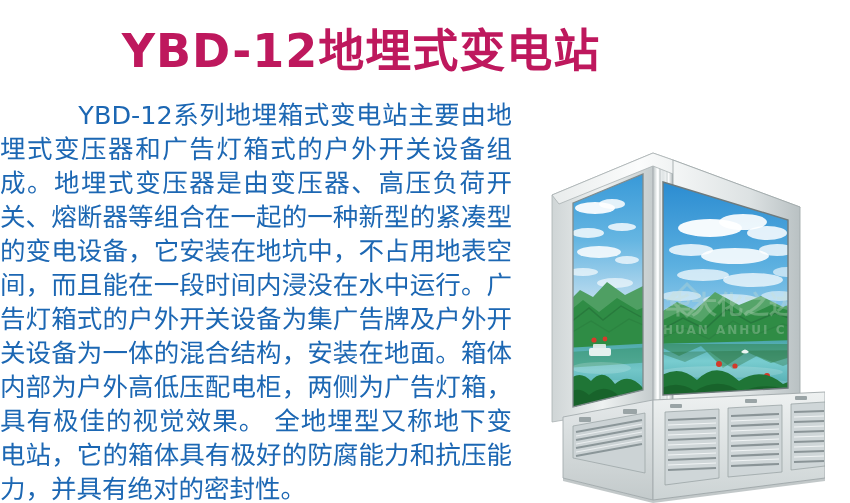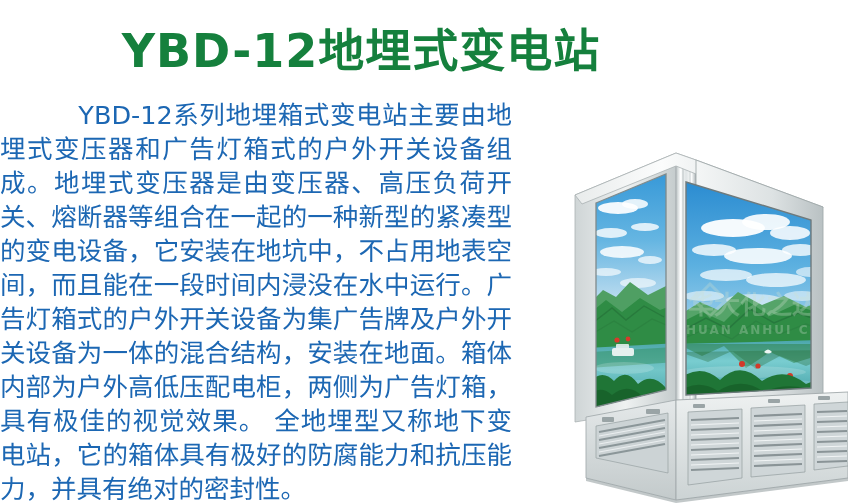--- a/index.html
+++ b/index.html
@@ -22,21 +22,21 @@
   
   .title {
     position: absolute;
     left: 0;
     top: 24px;
     width: 722px;
     text-align: center;
     font-size: 46px;
     font-weight: bold;
     letter-spacing: 1px;
-    color: #15803d;
+    color: #be185d;
     line-height: 54px;
     white-space: nowrap;
     font-family: "DejaVu Sans", "Liberation Sans", sans-serif;
   }
 
   
   .copy {
     position: absolute;
     left: 0px;
     top: 98px;
@@ -51,21 +51,21 @@
     text-justify: inter-ideograph;
   }
   .copy p {
     margin: 0;
     text-indent: 0;
   }
 
   
   .product {
     position: absolute;
-    left: 518px;
+    left: 495px;
     top: 100px;
     width: 330px;
     height: 403px;
   }
   .product svg { display: block; }
   .wm-text {
     font-family: "DejaVu Sans", "Liberation Sans", sans-serif;
     font-weight: bold;
   }
 </style>

